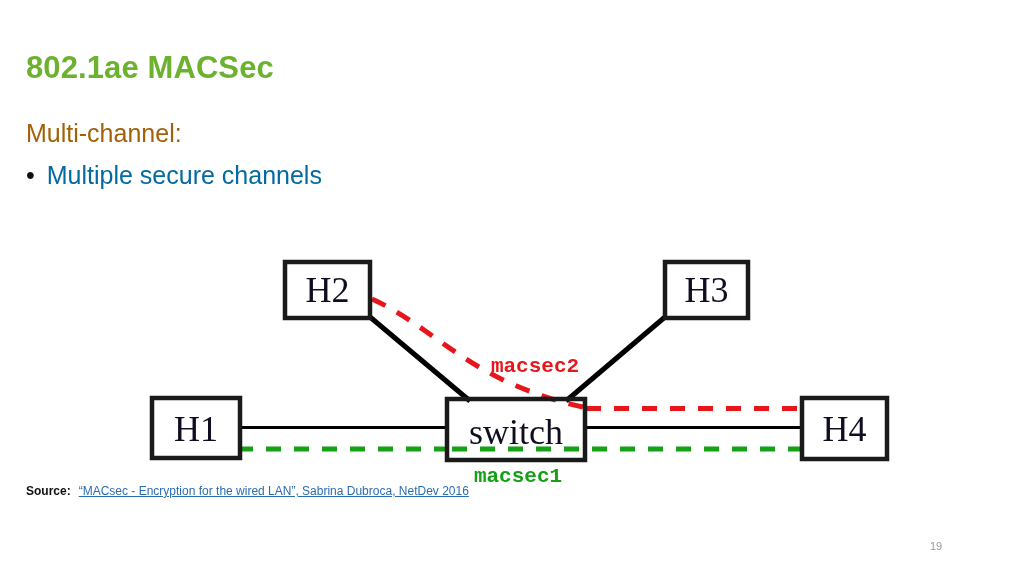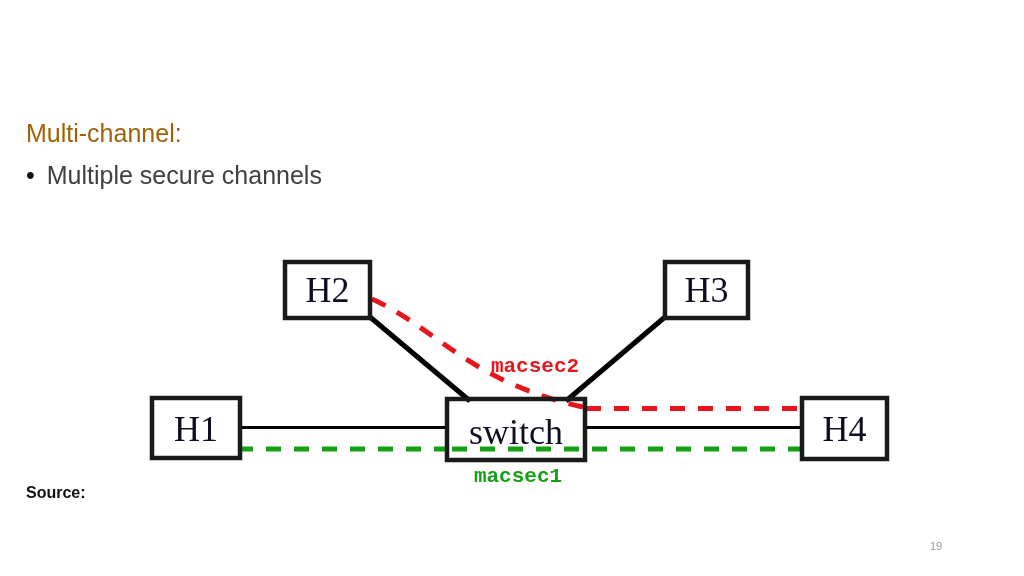--- a/index.html
+++ b/index.html
@@ -53,40 +53,40 @@
     gap: 12px;
     white-space: nowrap;
   }
   .bullet-dot {
     font-size: 25px;
     line-height: 1;
     color: #111111;
   }
   .bullet-text {
     font-size: 25px;
-    color: #404040;
+    color: #0369a1;
   }
 
   
   .diagram {
     position: absolute;
     left: 0;
     top: 12px;
     width: 1024px;
     height: 576px;
     pointer-events: none;
   }
   .diagram svg { display: block; }
 
   
   .source-row {
     position: absolute;
     left: 26px;
     top: 484px;
-    font-size: 16px;
+    font-size: 12px;
     white-space: nowrap;
     display: flex;
     align-items: baseline;
     gap: 8px;
   }
   .source-label {
     color: #111111;
     font-weight: bold;
   }
   .source-link {
@@ -102,20 +102,21 @@
     top: 540px;
     font-size: 11px;
     color: #9A9A9A;
   }
 </style>
 </head>
 <body>
 
 <div class="slide">
 
+  <div class="slide-title">802.1ae MACSec</div>
 
   <div class="body-line body-line-1">Multi-channel:</div>
 
   <div class="bullet-row">
     <span class="bullet-dot">•</span>
     <span class="bullet-text">Multiple secure channels</span>
   </div>
 
   <div class="diagram">
     <svg width="1024" height="576" viewBox="0 0 1024 576" xmlns="http://www.w3.org/2000/svg">
@@ -156,17 +157,18 @@
 
       <text x="535" y="360" text-anchor="middle" font-family="'Liberation Mono', monospace" font-size="21" font-weight="bold" fill="#E8161C">macsec2</text>
 
       <text x="518" y="470" text-anchor="middle" font-family="'Liberation Mono', monospace" font-size="21" font-weight="bold" fill="#15A015">macsec1</text>
 
     </svg>
   </div>
 
   <div class="source-row">
     <span class="source-label">Source:</span>
+    <span class="source-link">“MACsec - Encryption for the wired LAN”, Sabrina Dubroca, NetDev 2016</span>
   </div>
 
   <div class="page-number">19</div>
 
 </div>
 
 </body></html>

